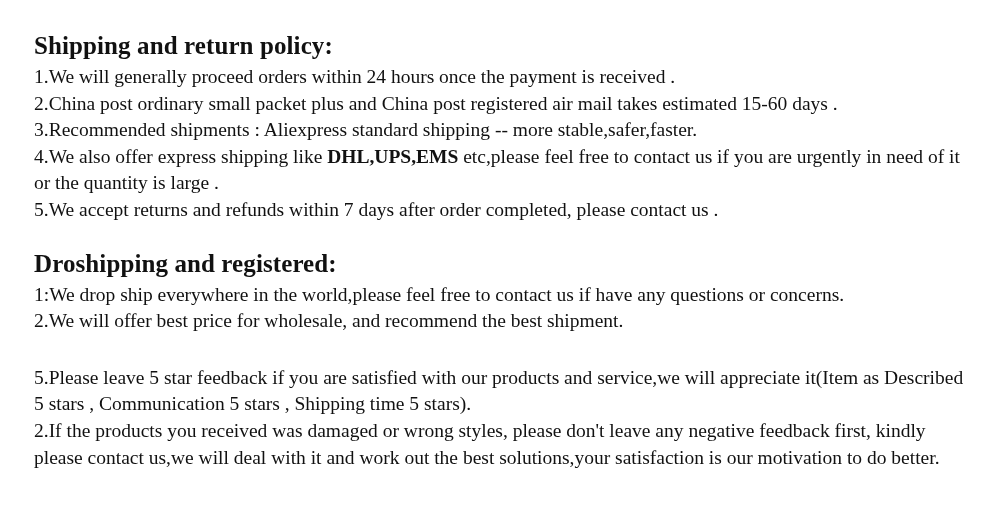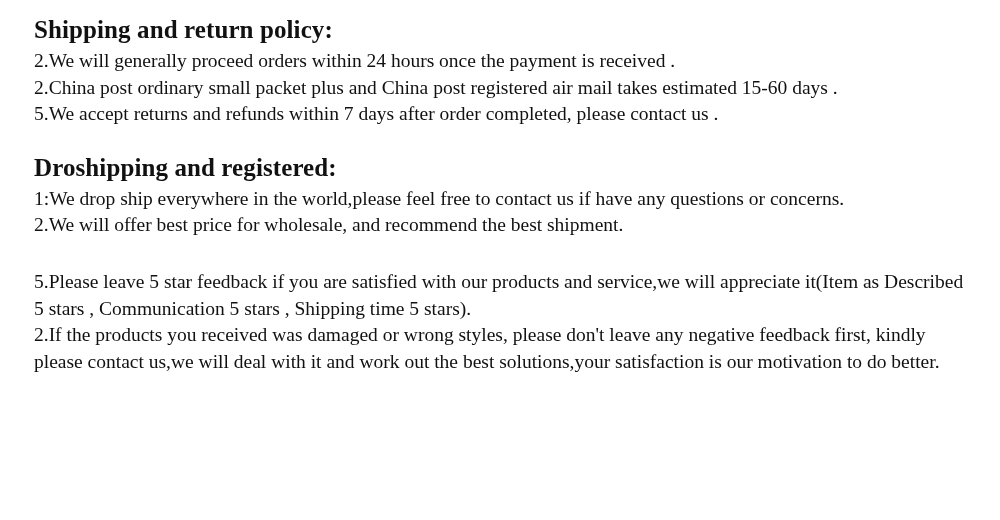--- a/index.html
+++ b/index.html
@@ -11,21 +11,21 @@
     width: 1000px;
     height: 520px;
     font-family: "Liberation Serif", "DejaVu Serif", serif;
     color: #111111;
     overflow: hidden;
   }
   .page {
     width: 1000px;
     height: 388px;
     box-sizing: border-box;
-    padding: 14px 34px 0 34px;
+    padding: 30px 34px 0 34px;
     position: relative;
   }
   .section {
     margin: 0 0 0 0;
   }
   .section-title {
     font-size: 25px;
     font-weight: bold;
     line-height: 1.28;
     margin: 0 0 2px 0;
@@ -43,22 +43,24 @@
   .gap-md { height: 24px; }
   .gap-lg { height: 30px; }
 </style>
 </head>
 <body>
 
 <div class="page">
 
   <section class="section">
     <h2 class="section-title">Shipping and return policy:</h2>
-    <p class="para"><span>2.We will generally proceed orders within 24 hours once the payment is received .</span></p>
+    <p class="para"><span>1.We will generally proceed orders within 24 hours once the payment is received .</span></p>
     <p class="para"><span>2.China post ordinary small packet plus and China post  registered air mail takes estimated 15-60 days .</span></p>
+    <p class="para"><span>3.Recommended shipments : Aliexpress standard shipping -- more stable,safer,faster.</span></p>
+    <p class="para"><span>4.We also offer express shipping like </span><b>DHL,UPS,EMS</b><span> etc,please feel free to contact us if you are urgently in need of it or the quantity is large .</span></p>
     <p class="para"><span>5.We accept returns and refunds within 7 days after order completed, please contact us .</span></p>
   </section>
 
   <div class="gap-md"></div>
 
   <section class="section">
     <h2 class="section-title">Droshipping and registered:</h2>
     <p class="para"><span>1:We drop ship everywhere in the world,please feel free to contact us if have any questions or concerns.</span></p>
     <p class="para"><span>2.We will offer best price for wholesale, and recommend the best shipment.</span></p>
   </section>

